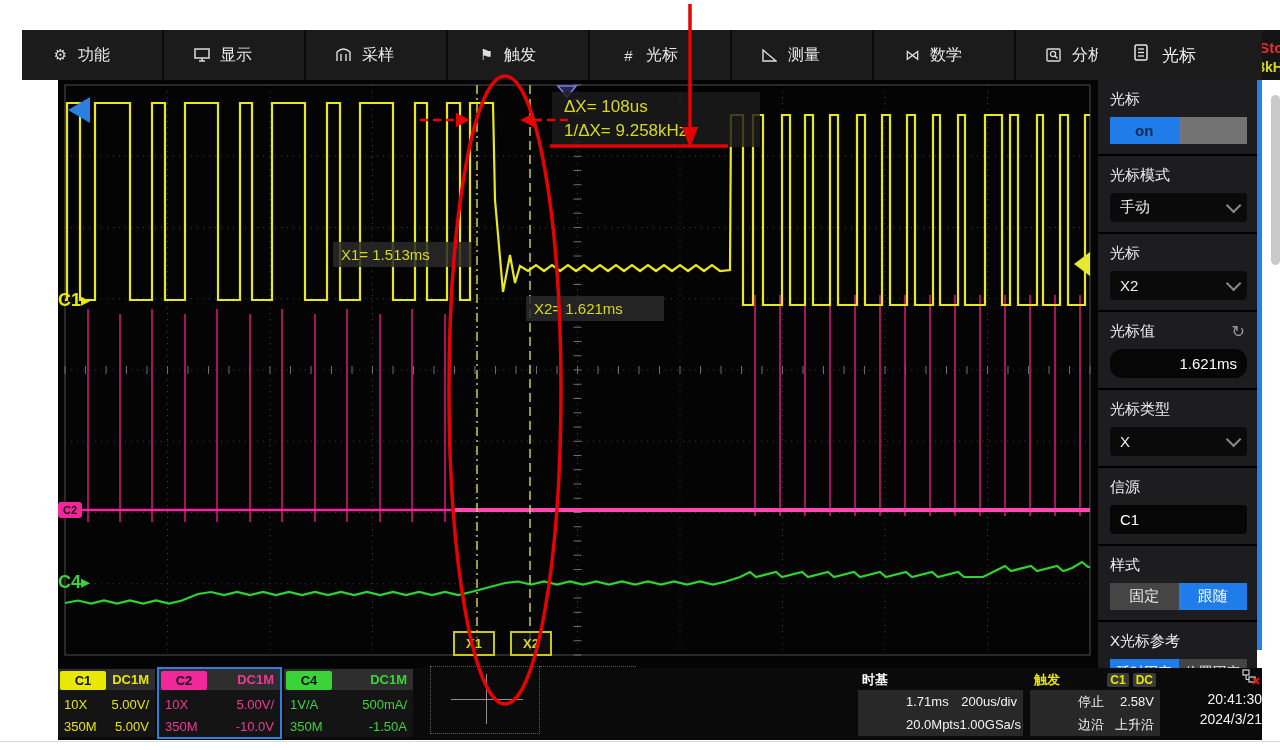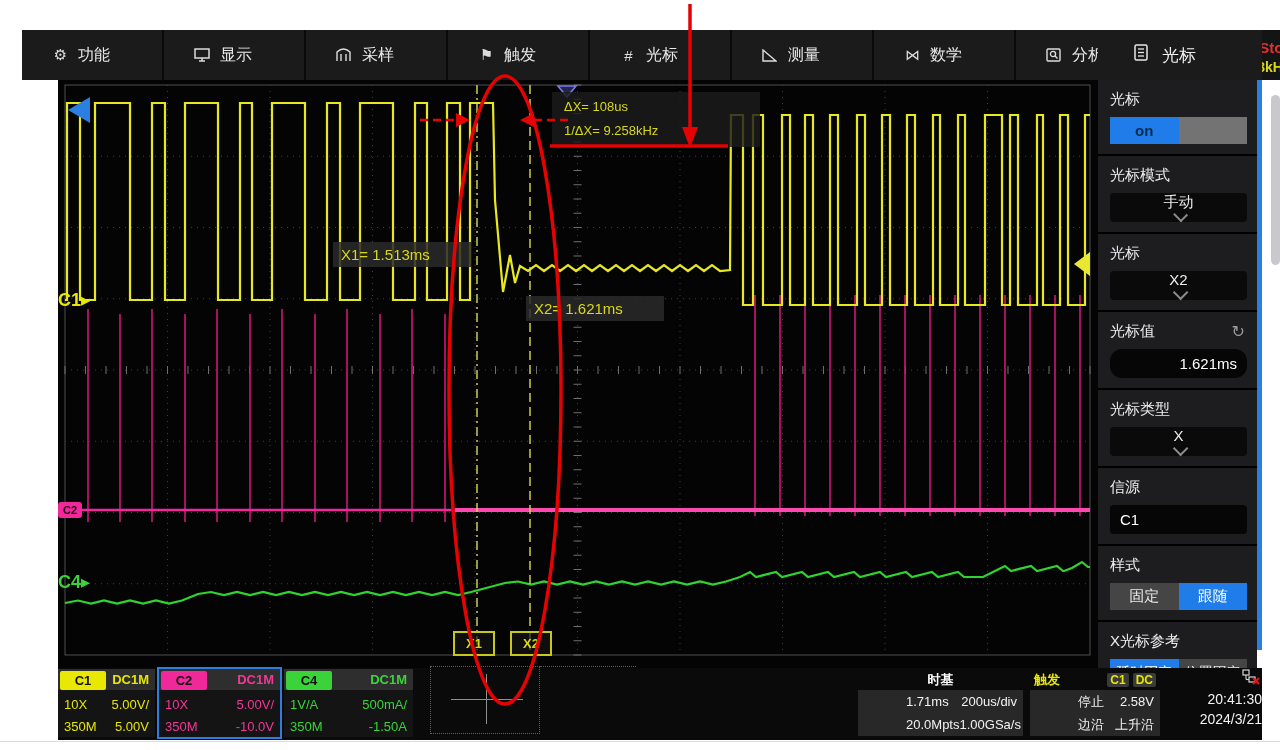--- a/index.html
+++ b/index.html
@@ -18,21 +18,21 @@
   #freqline{color:#d8d818;font-size:14px;font-weight:bold;margin-top:1px;}
   
   #panel-header{position:absolute;left:1098px;top:30px;width:164px;height:50px;background:#1b1b1b;
                 display:flex;align-items:center;color:#f0f0f0;font-size:17px;gap:14px;padding-left:0;}
   #panel-header .ph-icon{margin-left:36px;}
   
   #plot{position:absolute;left:58px;top:80px;width:1040px;height:588px;background:#040404;}
   #plot svg{position:absolute;left:0;top:0;}
   .ovl{position:absolute;color:#d8d818;}
   #deltabox{left:494px;top:12px;width:196px;height:52px;background:rgba(28,28,28,0.82);
-            font-size:13px;line-height:24px;padding:3px 0 0 12px;}
+            font-size:17px;line-height:24px;padding:3px 0 0 12px;}
   #x1box{left:275px;top:162px;width:130px;height:25px;background:rgba(42,42,42,0.85);font-size:15px;line-height:25px;padding-left:8px;}
   #x2box{left:468px;top:216px;width:130px;height:25px;background:rgba(42,42,42,0.85);font-size:15px;line-height:25px;padding-left:8px;}
   .ctag{position:absolute;width:38px;height:21px;border:2px solid #c8c818;background:rgba(18,18,18,0.7);
         color:#d8d818;font-size:13px;font-weight:bold;text-align:center;line-height:21px;}
   #x1tag{left:395px;top:551px;}
   #x2tag{left:452px;top:551px;}
   .chlabel{position:absolute;left:0;font-size:18px;font-weight:bold;}
   #c1label{top:209px;color:#e8e800;}
   #c2label{top:422px;width:24px;height:16px;background:#f0289a;color:#2a0018;text-align:center;
            line-height:16px;border-radius:3px;font-size:11px;}
@@ -41,21 +41,21 @@
   #panel{position:absolute;left:1098px;top:80px;width:159px;height:588px;background:#1d1d20;color:#eeeeee;font-size:15px;}
   #panel .sec{padding:8px 10px 10px 12px;border-bottom:2px solid #000;}
   #panel .lbl{display:flex;align-items:center;justify-content:space-between;margin:2px 2px 8px 0;}
   .toggle{display:flex;height:27px;font-size:15px;}
   .toggle .half{flex:1;display:flex;align-items:center;justify-content:center;cursor:pointer;}
   .t-on{background:#1f7ce8;color:#062c50;font-weight:bold;}
   .t-off{background:#737373;}
   .t-blue{background:#1f7ce8;color:#fff;}
   .t-gray{background:#454545;color:#e8e8e8;}
   .drop{height:29px;background:#0a0a0a;border-radius:4px;display:flex;align-items:center;
-        padding:0 10px;cursor:pointer;justify-content:space-between;flex-direction:column;}
+        padding:0 10px;cursor:pointer;justify-content:space-between;}
   .chev{width:9px;height:9px;border-right:2px solid #8a8a8a;border-bottom:2px solid #8a8a8a;
         transform:rotate(45deg) translateY(-3px);}
   .valbox{height:29px;background:#060606;border-radius:12px;display:flex;align-items:center;
           justify-content:flex-end;padding:0 10px;color:#fff;}
   .srcbox{height:29px;background:#060606;border-radius:4px;display:flex;align-items:center;padding:0 10px;color:#fff;}
   #refresh{color:#9a9a9a;font-size:16px;}
   #bluestrip{position:absolute;left:1257px;top:80px;width:5px;height:570px;background:#2a7fe0;}
   
   #bottombar{position:absolute;left:58px;top:668px;width:1204px;height:72px;background:#0a0a0a;font-size:13px;}
   .chbox{position:absolute;top:1px;height:68px;background:#141414;padding:0;}
@@ -66,21 +66,21 @@
   .chbox .r2,.chbox .r3{display:flex;height:22px;align-items:flex-end;padding:0 6px;}
   .chbox .rr{margin-left:auto;}
   #chC1{left:0px;width:97px;}   #chC1 .txt{color:#e6e600;}
   #chC2{left:99px;width:121px;border:2px solid #2c7fe0;top:-1px;} #chC2 .txt{color:#f03896;}
   #chC4{left:226px;width:129px;} #chC4 .txt{color:#3ad43a;}
   #preview{position:absolute;left:372px;top:-2px;width:108px;height:66px;border:1px dotted #5d5d5d;}
   #ph-line{position:absolute;left:20px;top:32px;width:72px;height:1px;background:#909090;}
   #pv-line{position:absolute;left:55px;top:7px;width:1px;height:50px;background:#909090;}
   #dottrack{position:absolute;left:482px;top:-2px;width:96px;border-top:1px dotted #5d5d5d;}
   .infobox{position:absolute;top:1px;height:68px;}
-  .infobox .hd{height:21px;display:flex;align-items:center;font-weight:bold;padding:0 4px;justify-content:center;}
+  .infobox .hd{height:21px;display:flex;align-items:center;font-weight:bold;padding:0 4px;}
   .infobox .rows{background:#282828;padding-left:42px;}
   .infobox .rw{display:flex;height:23px;align-items:center;padding:0 6px;color:#f2f2f2;}
   .infobox .rr{margin-left:auto;}
   #tbbox{left:800px;width:165px;color:#fff;}
   #trbox{left:972px;width:130px;}
   #trbox .hd{color:#e6e600;}
   .chip{background:#3a3a3a;color:#e6e600;font-weight:bold;padding:0 3px;border-radius:2px;margin-left:4px;font-size:12px;}
   #clockbox{left:1107px;width:97px;color:#f2f2f2;text-align:right;}
   #clockbox .tm{font-size:14px;margin-top:4px;}
   #clockbox .dt{font-size:14px;margin-top:4px;}

